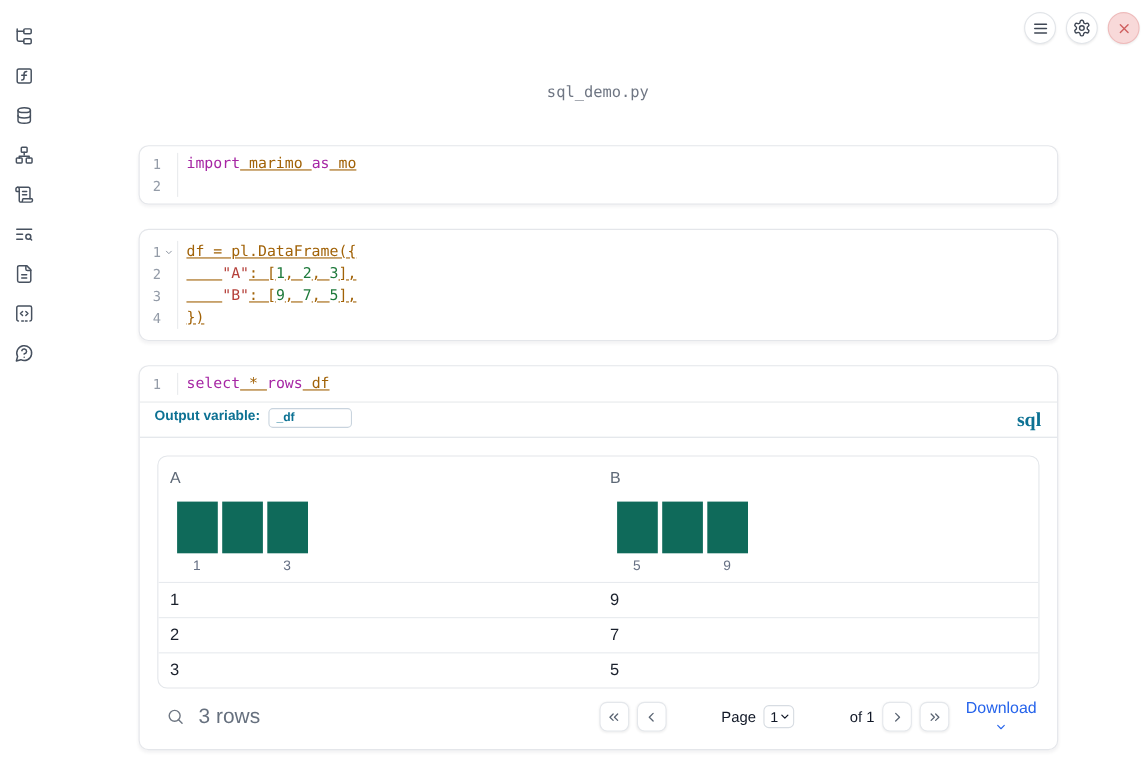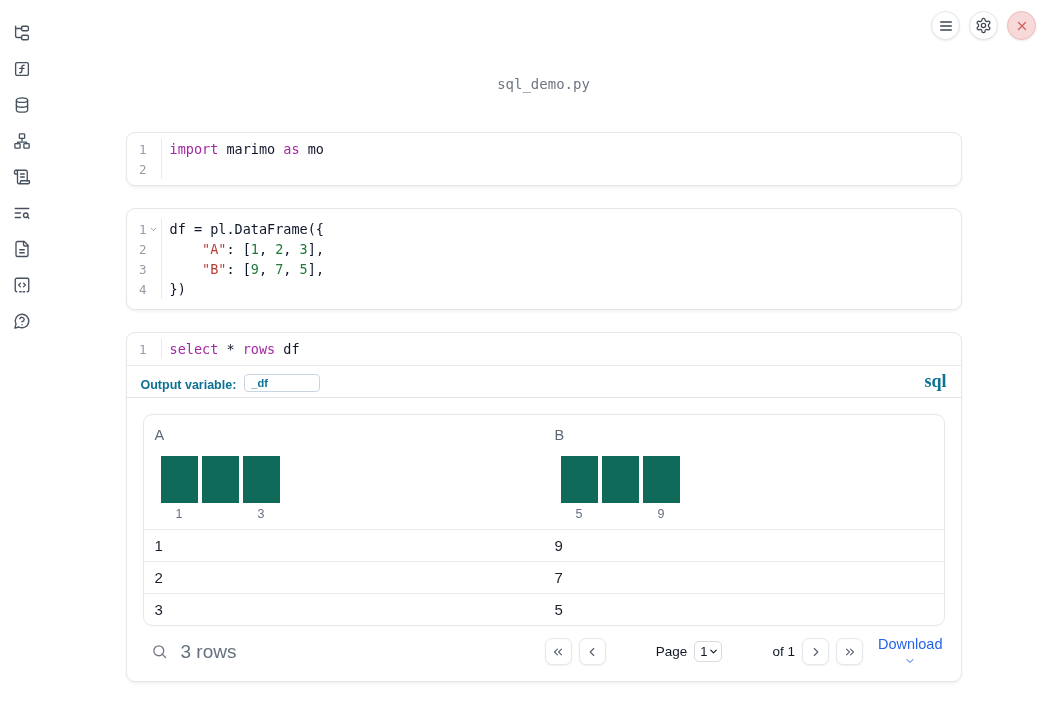--- a/index.html
+++ b/index.html
@@ -39,24 +39,24 @@
   .gutter-line { display:flex; height:20px; align-items:center; }
   .ln { width:20px; text-align:right; font-size:12.5px; color:#949ca8; }
   .fold { width:14px; height:14px; display:flex; align-items:center; justify-content:center;
     color:#8b93a0; cursor:pointer; }
   .code-area { padding-left:8px; font-family:"DejaVu Sans Mono", monospace;
     font-size:13.5px; line-height:20px; white-space:pre; }
   .code-line { height:20px; }
   .tok-kw { color:#a626a4; }
   .tok-str { color:#b5403a; }
   .tok-num { color:#1f7a3c; }
-  .tok-plain { color:#0f172a; }
-
-  
-  .outvar { display:flex; align-items:flex-end; gap:8px; padding:5px 14px;
+  .tok-plain { color:#a16207;text-decoration:underline; }
+
+  
+  .outvar { display:flex; align-items:flex-start; gap:8px; padding:5px 14px;
     border-bottom:1px solid #dfe3e8; }
   .outvar-label { font-size:12.5px; font-weight:bold; color:#0c7193; }
   .outvar-input { width:76px; height:18px; border:1px solid #c9d4de; border-radius:4px;
     font-family:"Liberation Sans", sans-serif; font-size:11px; font-weight:bold;
     color:#0c7193; padding:0 6px; outline:none; }
   .flex1 { flex:1; }
   .lang-badge { font-size:18px; font-weight:bold; color:#0c7193;font-family:Liberation Serif, serif; }
 
   
   .output-area { padding:16px 16px 14px 16px; }

